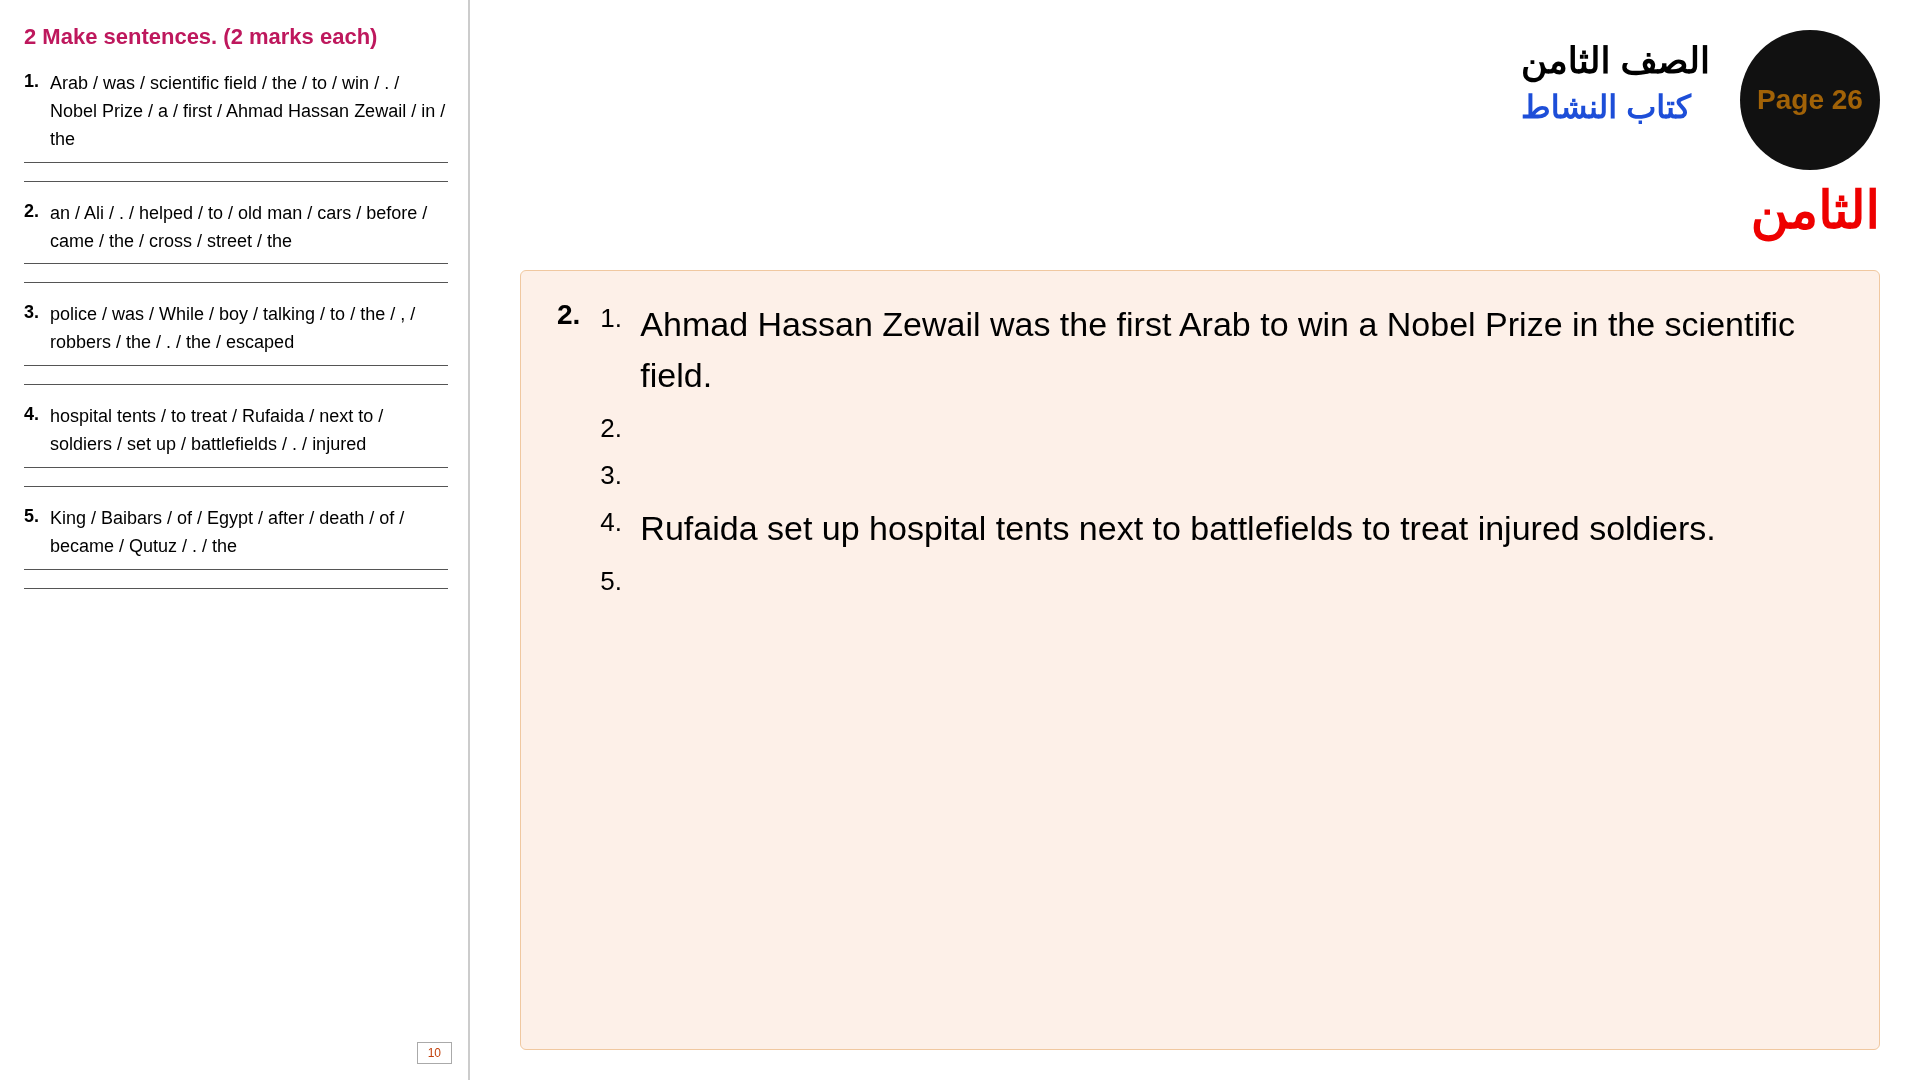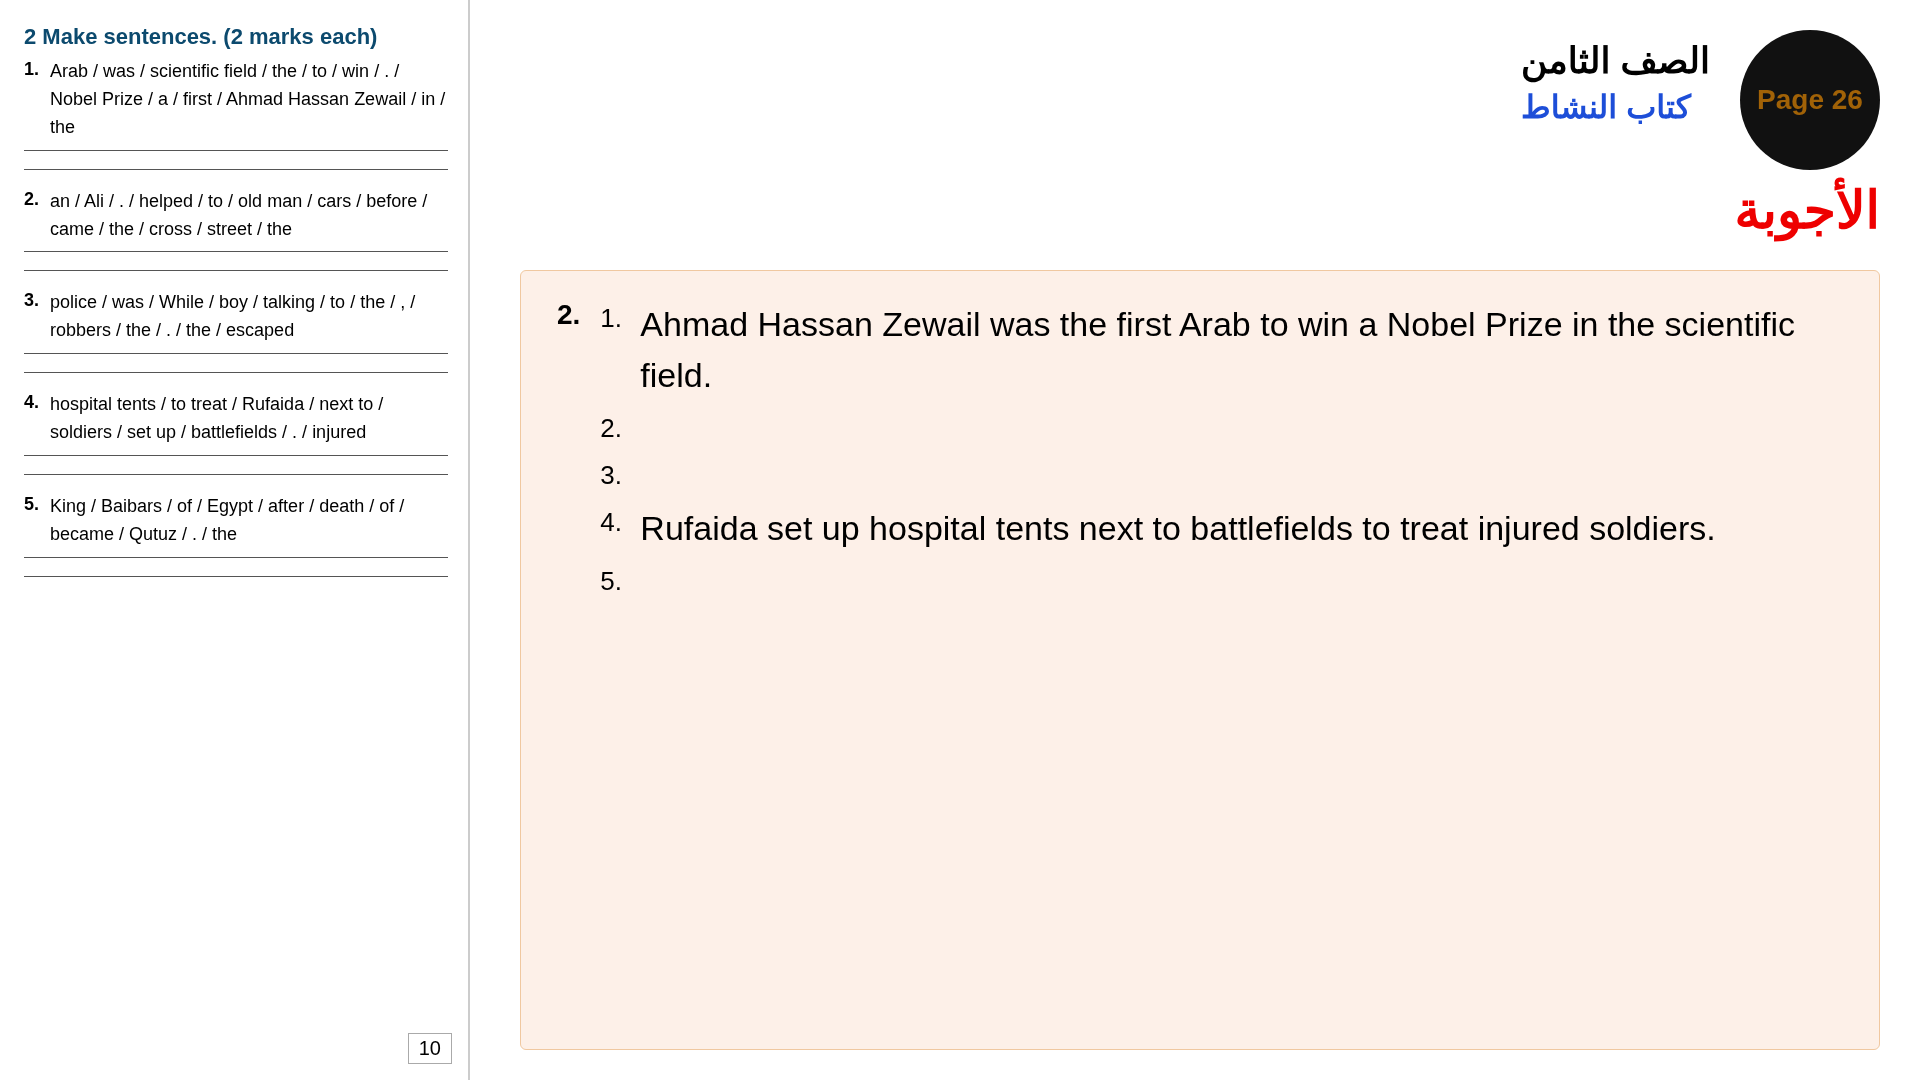--- a/index.html
+++ b/index.html
@@ -21,22 +21,22 @@
       border-right: 2px solid #ccc;
       padding: 24px 20px 20px 24px;
       display: flex;
       flex-direction: column;
       position: relative;
     }
 
     .section-header {
       font-size: 22px;
       font-weight: bold;
-      color: #0c4a6e;
-      margin-bottom: 8px;
+      color: #be185d;
+      margin-bottom: 20px;
     }
 
     .question-block {
       margin-bottom: 0px;
     }
 
     .answer-line {
       border-bottom: 1.5px solid #555;
       margin: 8px 0 18px 0;
       width: 100%;
@@ -48,22 +48,22 @@
       width: 100%;
       height: 1px;
     }
 
     .page-number-box {
       position: absolute;
       bottom: 16px;
       right: 16px;
       border: 1.5px solid #aaa;
       padding: 3px 10px;
-      font-size: 20px;
-      color: #000000;
+      font-size: 12px;
+      color: #c2410c;
     }
 
     
     .right-panel {
       flex: 1;
       height: 1080px;
       background: #fff;
       padding: 30px 40px 30px 50px;
       display: flex;
       flex-direction: column;
@@ -247,21 +247,21 @@
 
 <div class="right-panel">
   <div class="top-right">
     <div class="arabic-labels">
       <div class="arabic-title">الصف الثامن</div>
       <div class="arabic-subtitle">كتاب النشاط</div>
     </div>
     <div class="page-circle">Page 26</div>
   </div>
 
-  <div class="answers-title">الأجوبة</div>
+  <div class="answers-title">الثامن</div>
 
   <div class="answer-card">
     <div style="display:flex; align-items:flex-start; gap: 20px;">
       <div class="answer-card-header">2.</div>
       <ul class="answer-list">
         <li>
           <span class="ans-num">1.</span>
           <span class="ans-text">Ahmad Hassan Zewail was the first Arab to win a Nobel Prize in the scientific field.</span>
         </li>
         <li>

